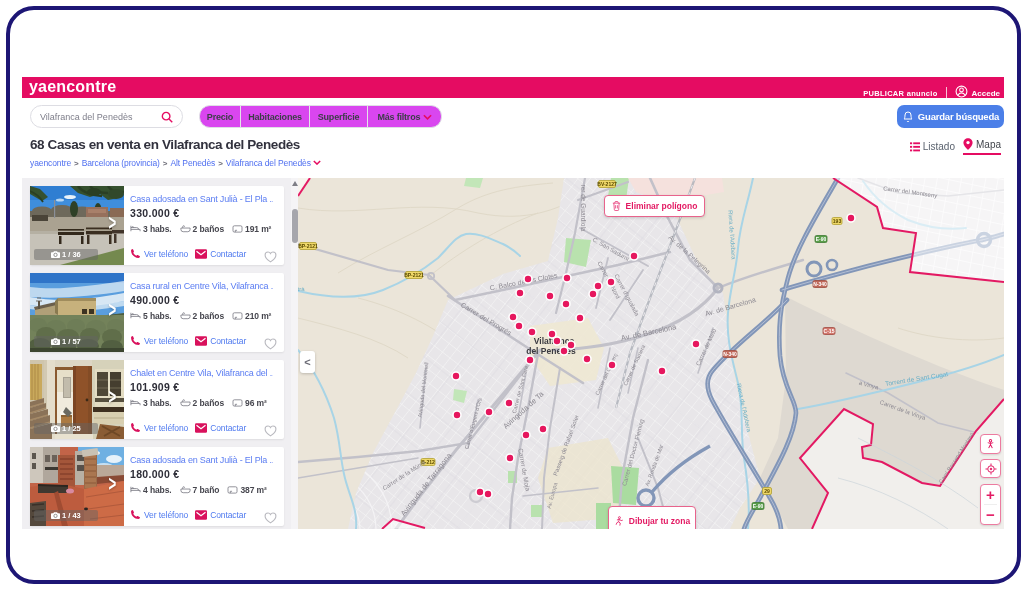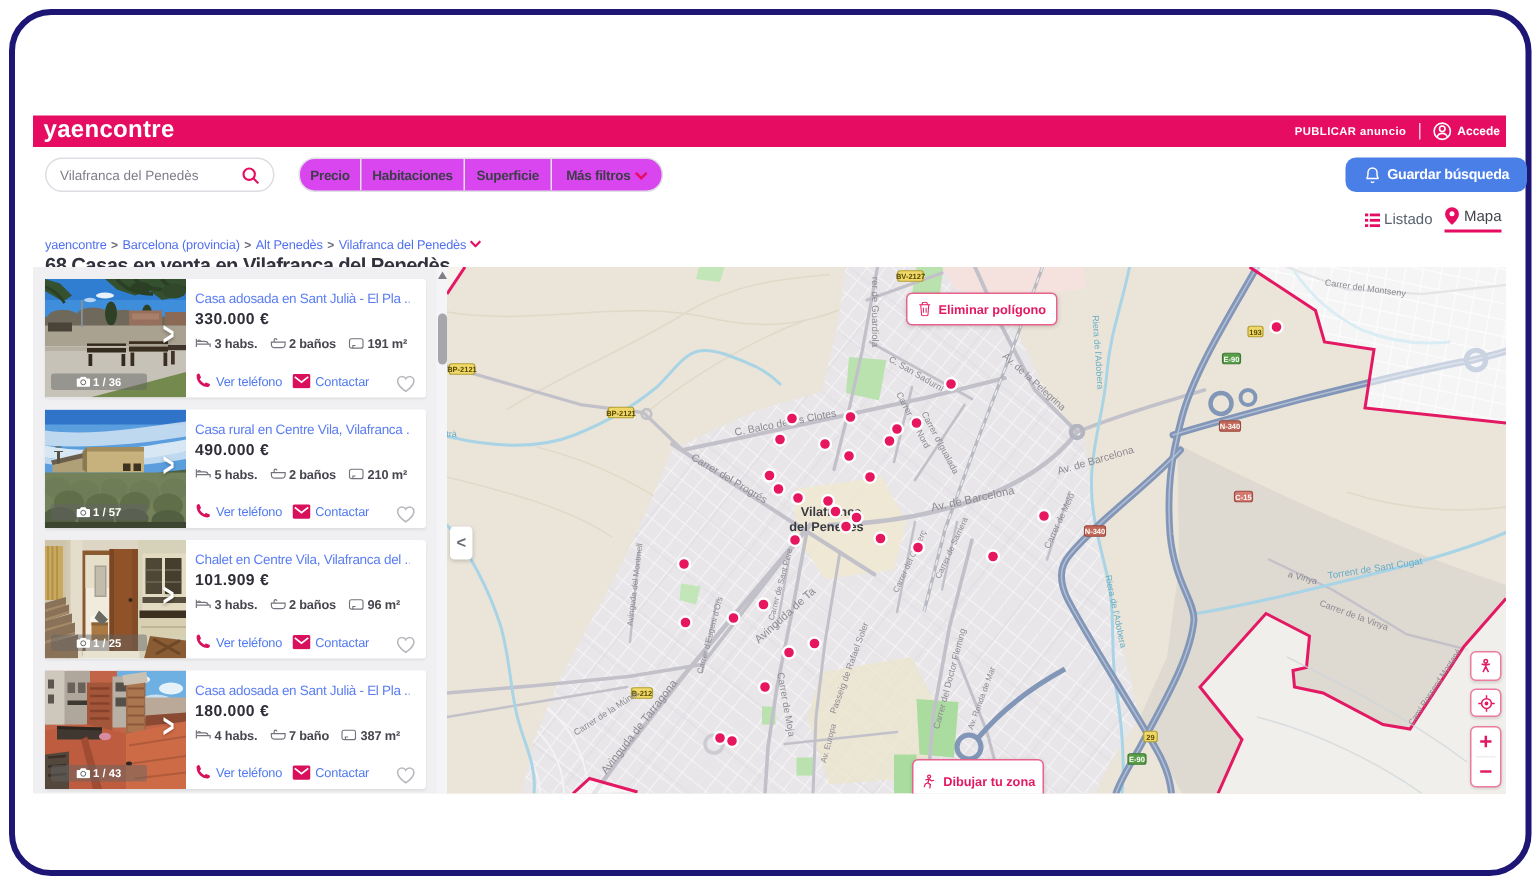--- a/index.html
+++ b/index.html
@@ -1,31 +1,31 @@
 <!DOCTYPE html>
 <html><head>
 <meta charset="utf-8">
 <style>
 *{margin:0;padding:0;box-sizing:border-box;}
 html,body{width:1026px;height:589px;background:#fff;font-family:"Liberation Sans",sans-serif;overflow:hidden;position:relative;}
 .frame{position:absolute;left:6px;top:6px;width:1015px;height:578px;border:4px solid #1d1675;border-radius:28px;}
 
 .topbar{position:absolute;left:22px;top:77px;width:982px;height:21px;background:#e50c62;color:#fff;}
 .logo{position:absolute;left:7px;top:0.5px;font-size:16px;font-weight:bold;letter-spacing:0.2px;}
-.hdr-right{position:absolute;right:4px;top:0;height:21px;display:flex;align-items:center;font-size:8px;font-weight:bold;color:#fff;}
+.hdr-right{position:absolute;right:4px;top:0;height:21px;display:flex;align-items:flex-end;font-size:8px;font-weight:bold;color:#fff;}
 .hdr-sep{width:1px;height:11px;background:rgba(255,255,255,.75);margin:0 8px;}
 
 .sinput{position:absolute;left:30px;top:105px;width:153px;height:23px;background:#fff;border:1px solid #dddde3;border-radius:12px;}
 .sinput span{position:absolute;left:9px;top:6px;font-size:9px;color:#7e7e8a;}
 .filters{position:absolute;left:199px;top:105px;height:23px;display:flex;border:1px solid #dfdfe5;border-radius:11px;background:#d946ef;overflow:hidden;}
 .filters .f{display:flex;align-items:center;justify-content:center;font-size:9px;color:#3d3d49;font-weight:bold;letter-spacing:-0.2px;border-right:1px solid #e3e3e8;}
 .filters .f:last-child{border-right:none;}
-.savebtn{position:absolute;left:897px;top:105px;width:121px;height:23px;background:#4b7fe8;border-radius:7px;color:#fff;font-size:9.5px;font-weight:bold;letter-spacing:-0.2px;display:flex;align-items:center;justify-content:center;gap:4px;white-space:nowrap;}
-
-.title{position:absolute;left:30px;top:137px;font-size:13.5px;font-weight:bold;color:#32323e;letter-spacing:-0.4px;margin-top:32px;}
+.savebtn{position:absolute;left:897px;top:105px;width:107px;height:23px;background:#4b7fe8;border-radius:7px;color:#fff;font-size:9.5px;font-weight:bold;letter-spacing:-0.2px;display:flex;align-items:center;justify-content:center;gap:4px;white-space:nowrap;}
+
+.title{position:absolute;left:30px;top:137px;font-size:13.5px;font-weight:bold;color:#32323e;letter-spacing:-0.4px;}
 .crumbs{position:absolute;left:30px;top:158px;font-size:8.5px;color:#8b8b95;letter-spacing:-0.1px;}
 .crumbs a{color:#4f6ff0;text-decoration:none;}
 .crumbs .sep{color:#6d6d78;font-weight:bold;margin:0 3px;font-size:8px;}
 .tabs{position:absolute;right:25px;top:138px;display:flex;align-items:center;font-size:10px;color:#5a626e;gap:8px;}
 .tab{display:flex;align-items:center;gap:3px;}
 .tab.tmap{color:#42454c;}
 .maputab{border-bottom:2.5px solid #e50c62;padding-bottom:3px;}
 
 .panel{position:absolute;left:22px;top:178px;width:277px;height:351px;background:#f0eff2;}
 .card{position:absolute;left:8px;width:254px;height:79px;background:#fff;border-radius:2px;box-shadow:0 1px 2px rgba(0,0,0,.08);}

